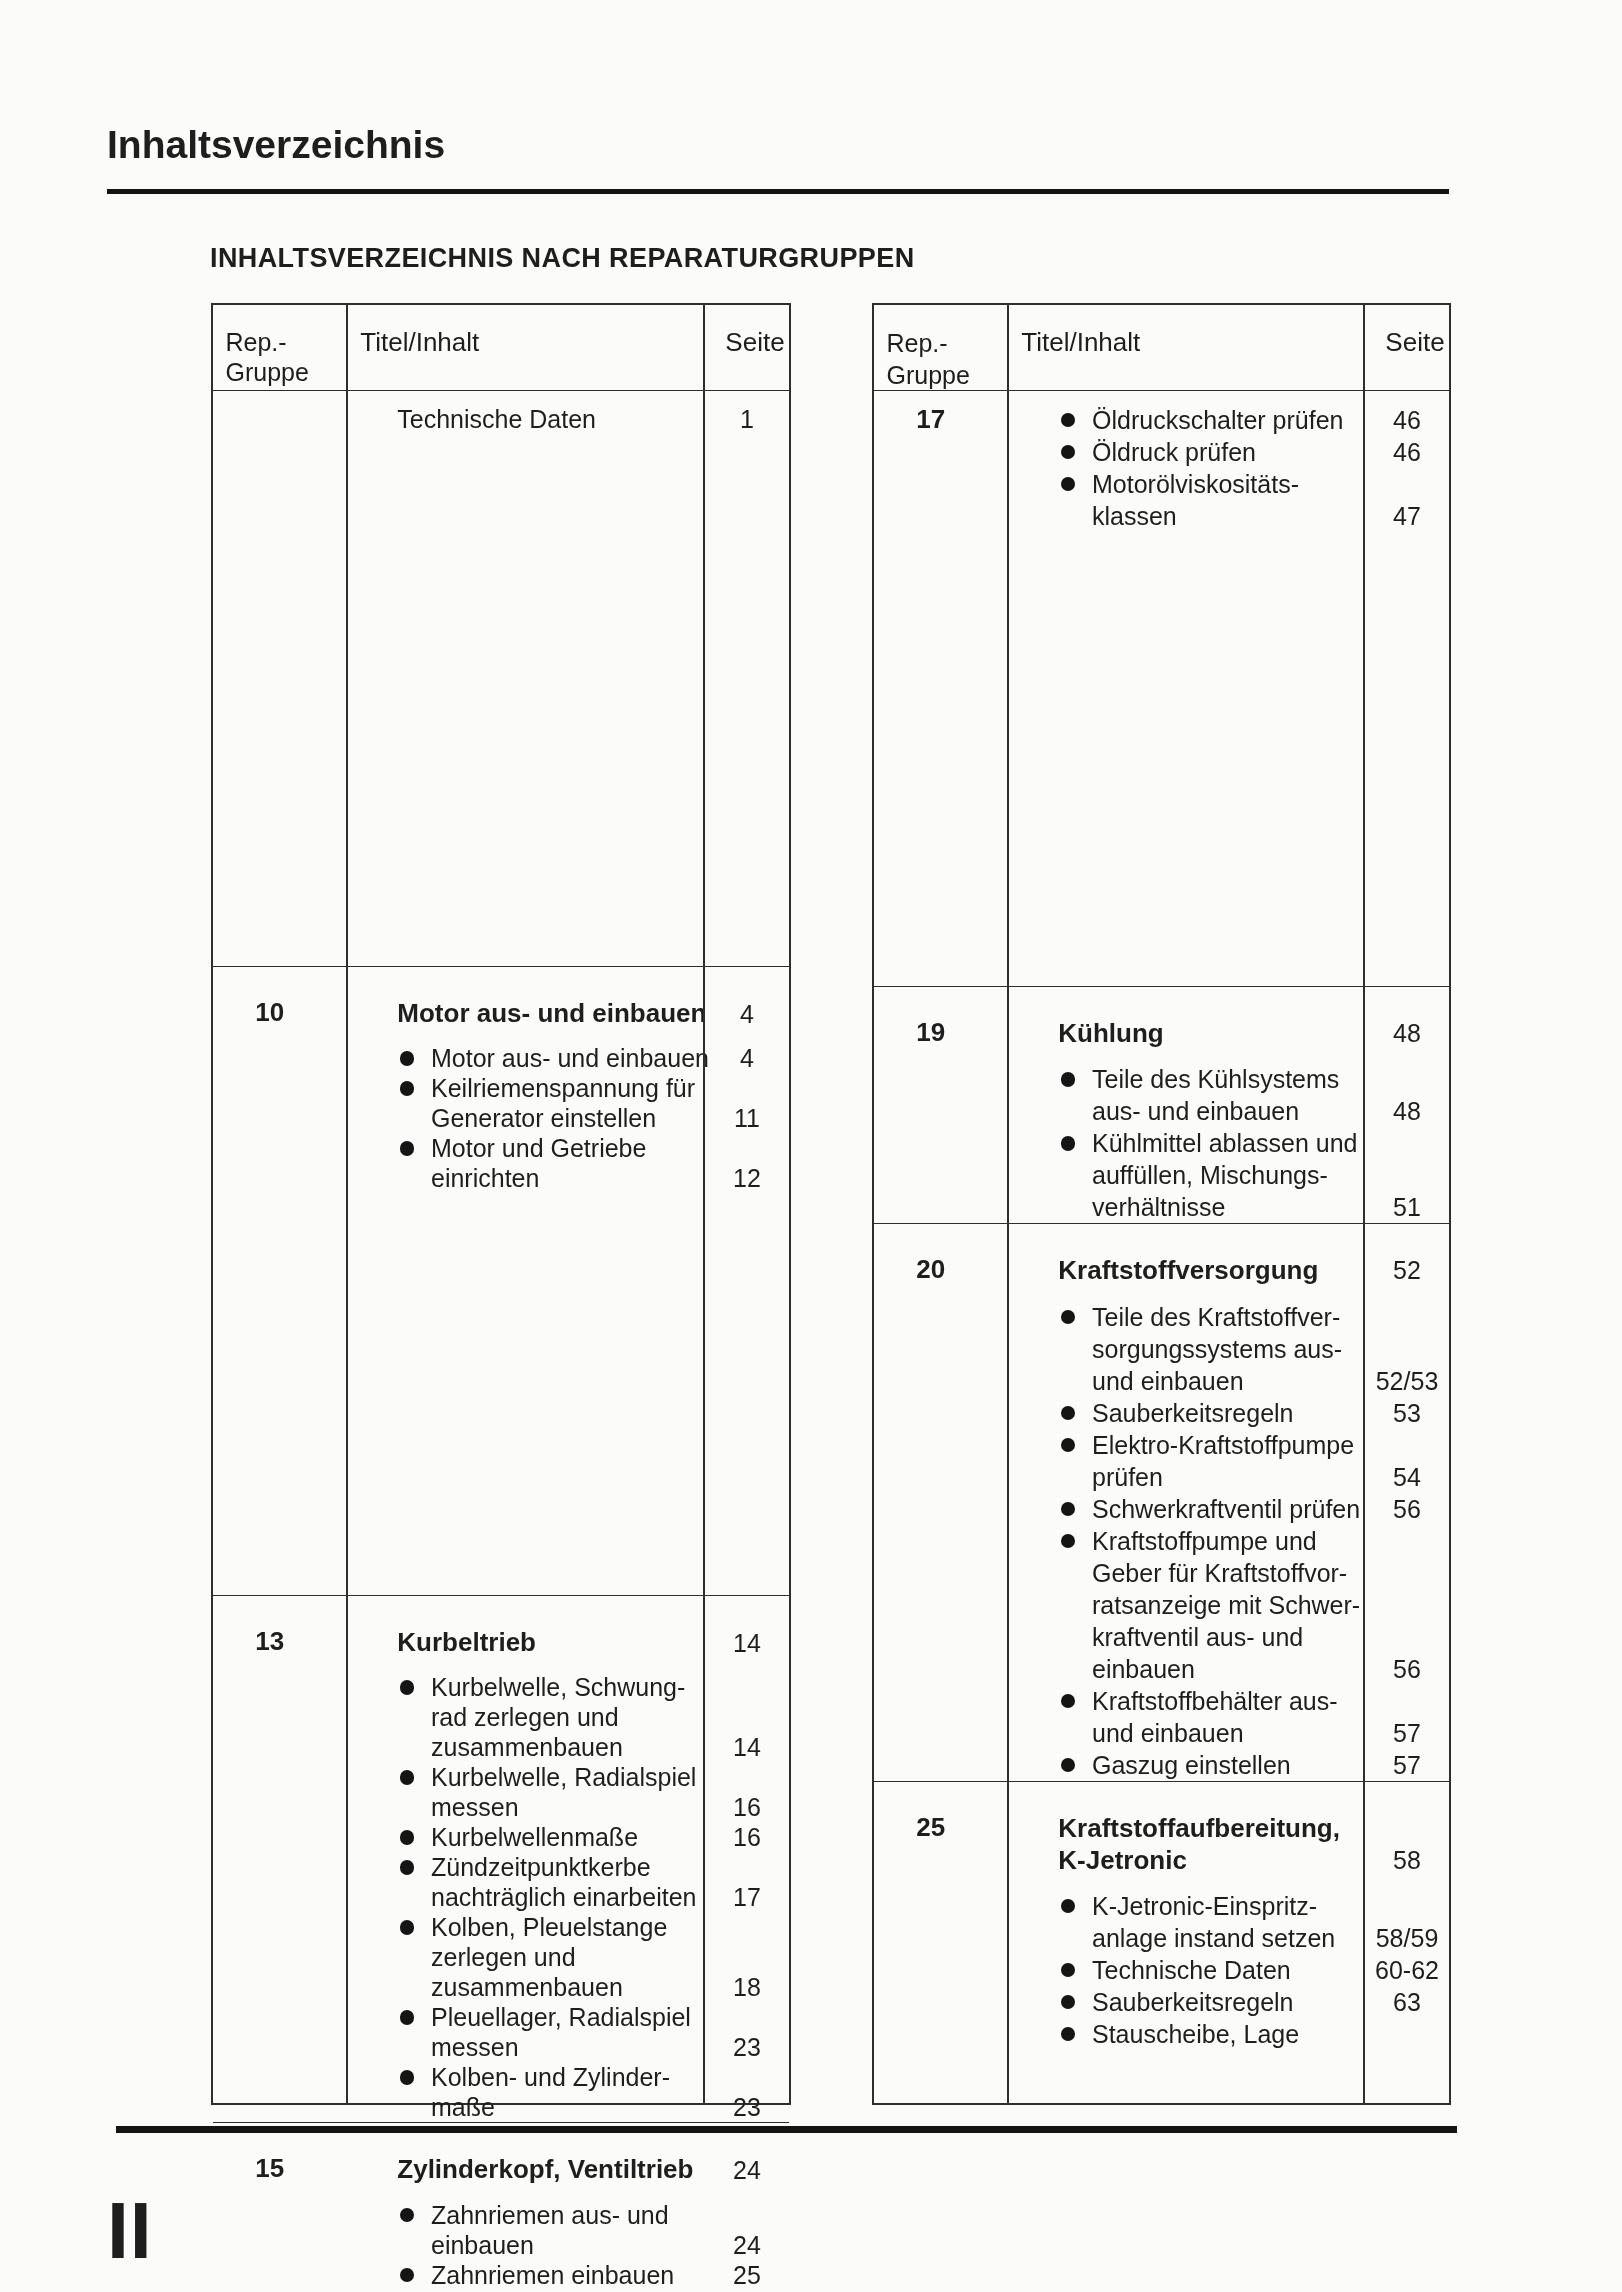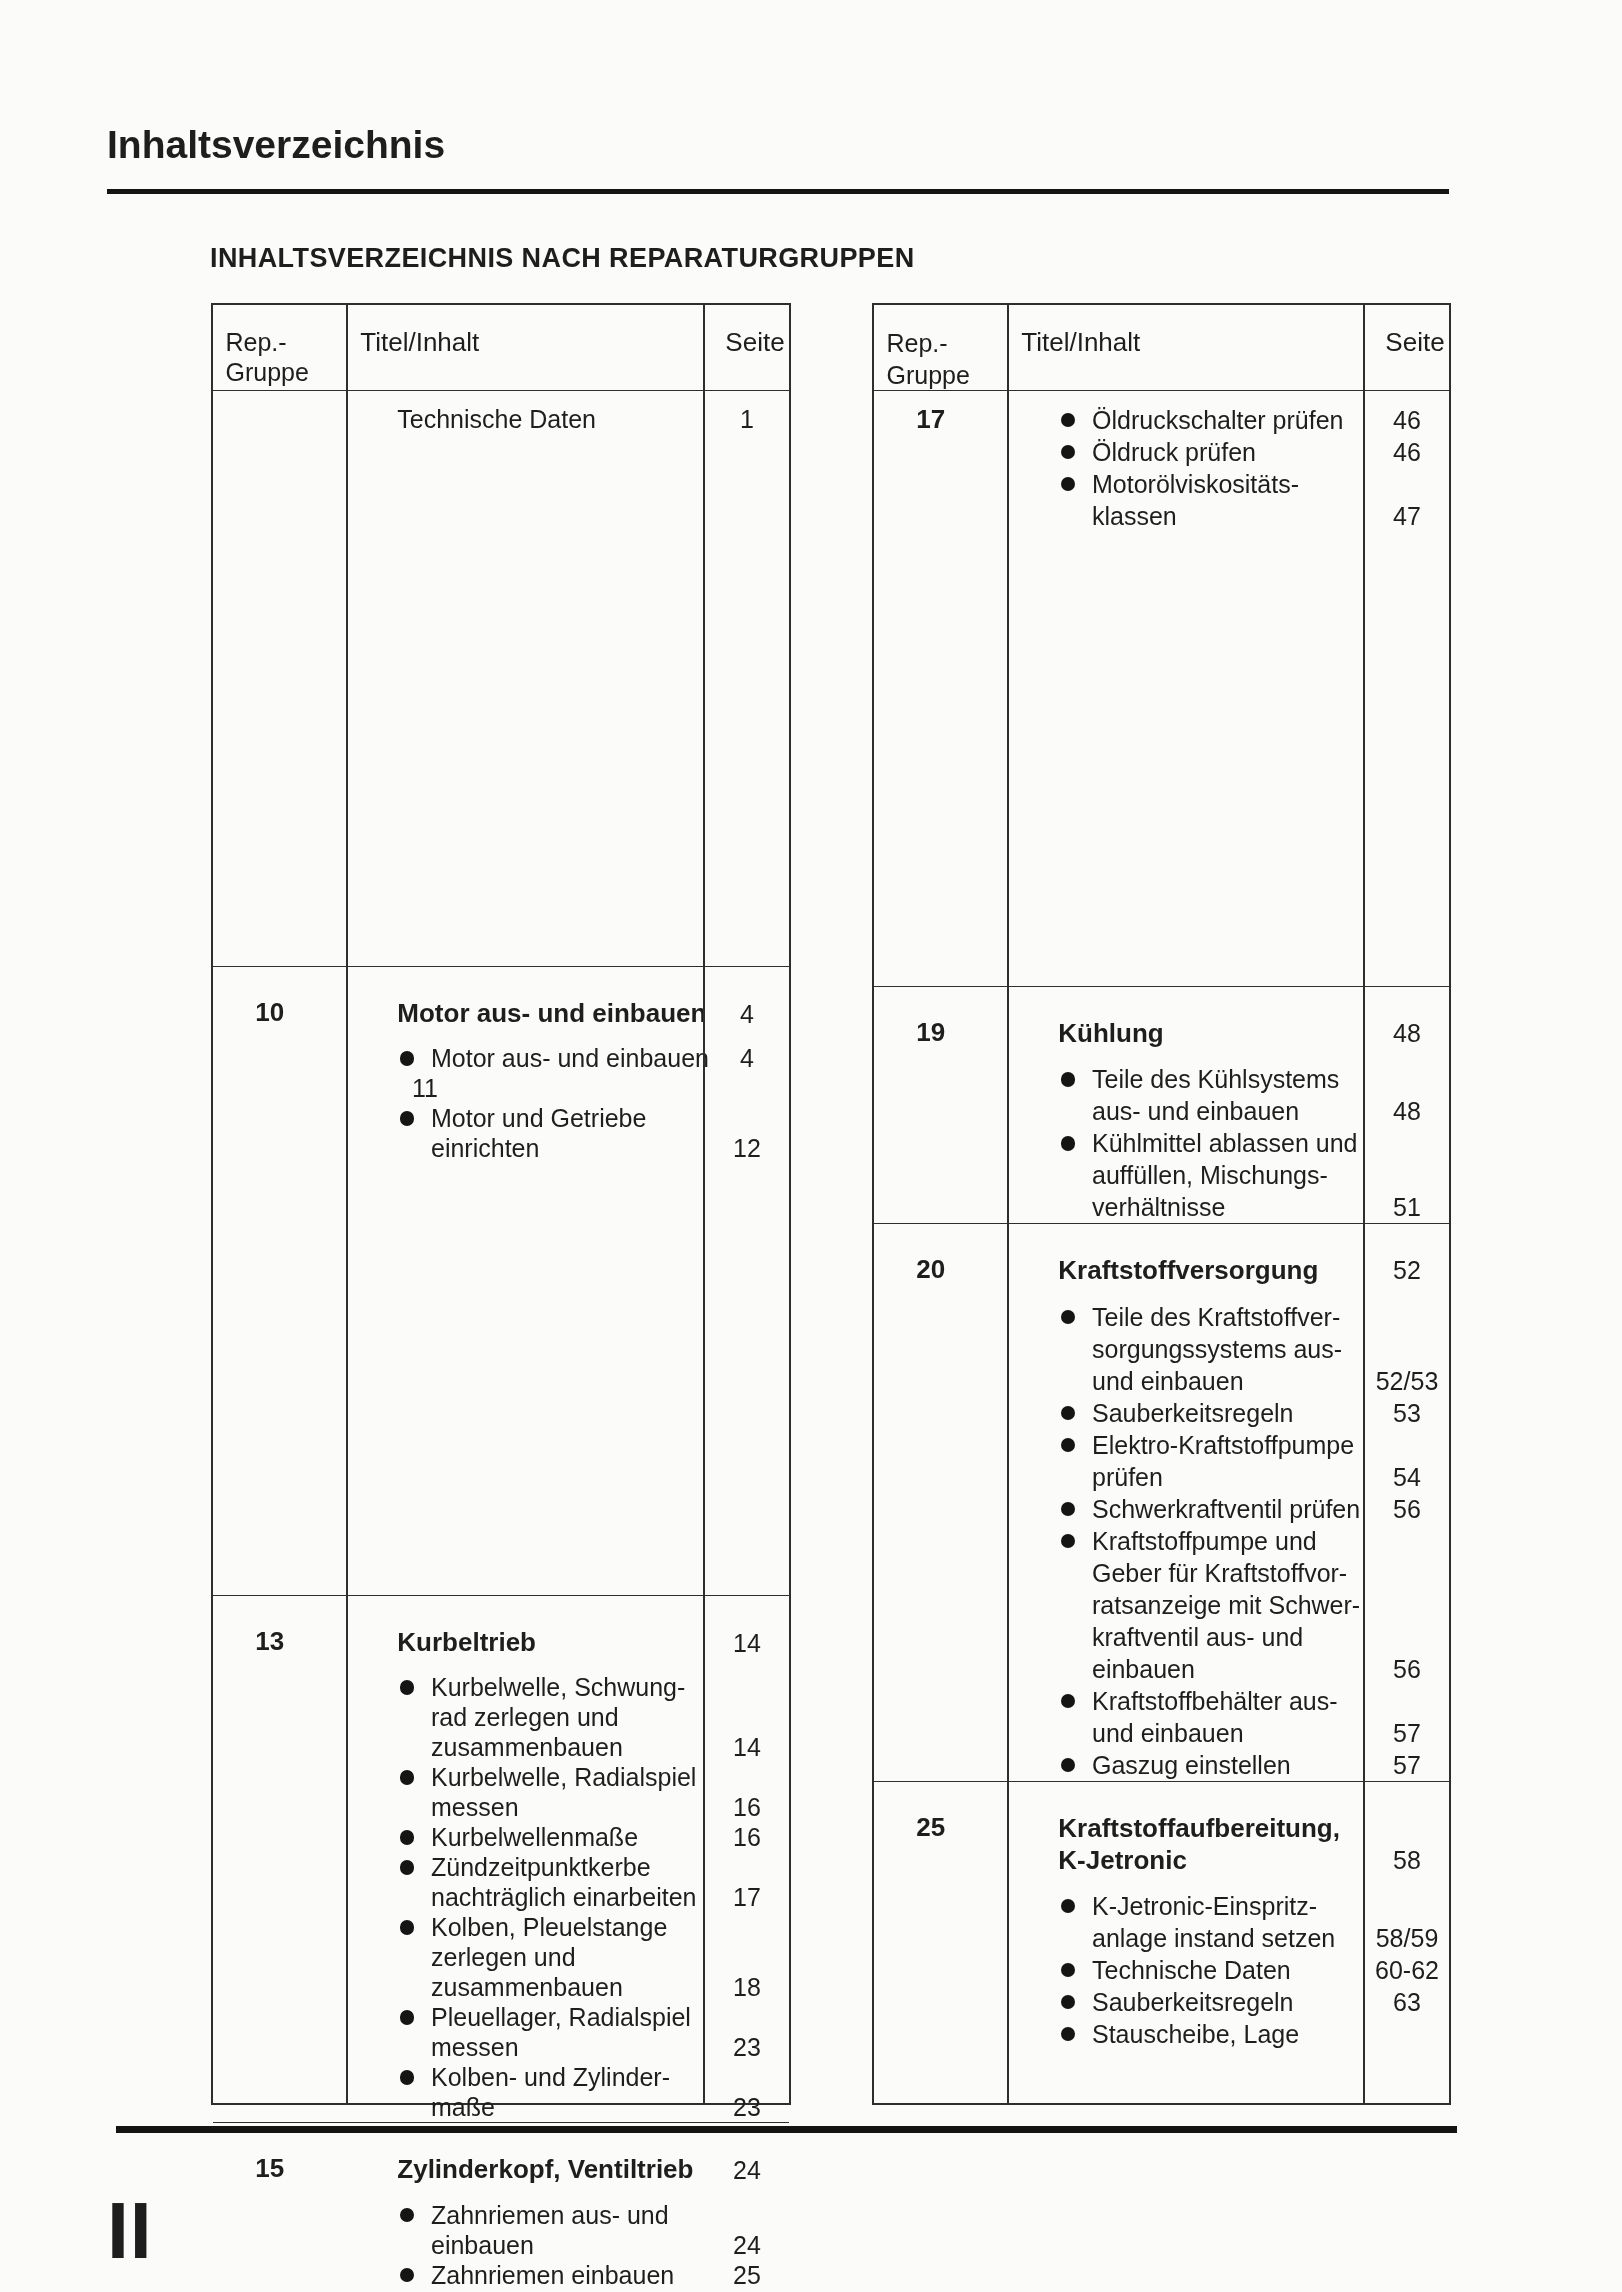--- a/index.html
+++ b/index.html
@@ -159,20 +159,24 @@
             </div>
             <div class="pg">4</div>
           </div>
           <div class="entry item">
             <div class="txt">
               <div class="line">Motor aus- und einbauen</div>
             </div>
             <div class="pg">4</div>
           </div>
           <div class="entry item">
+            <div class="txt">
+              <div class="line">Keilriemenspannung für</div>
+              <div class="line">Generator einstellen</div>
+            </div>
             <div class="pg">11</div>
           </div>
           <div class="entry item">
             <div class="txt">
               <div class="line">Motor und Getriebe</div>
               <div class="line">einrichten</div>
             </div>
             <div class="pg">12</div>
           </div>
         </div>

